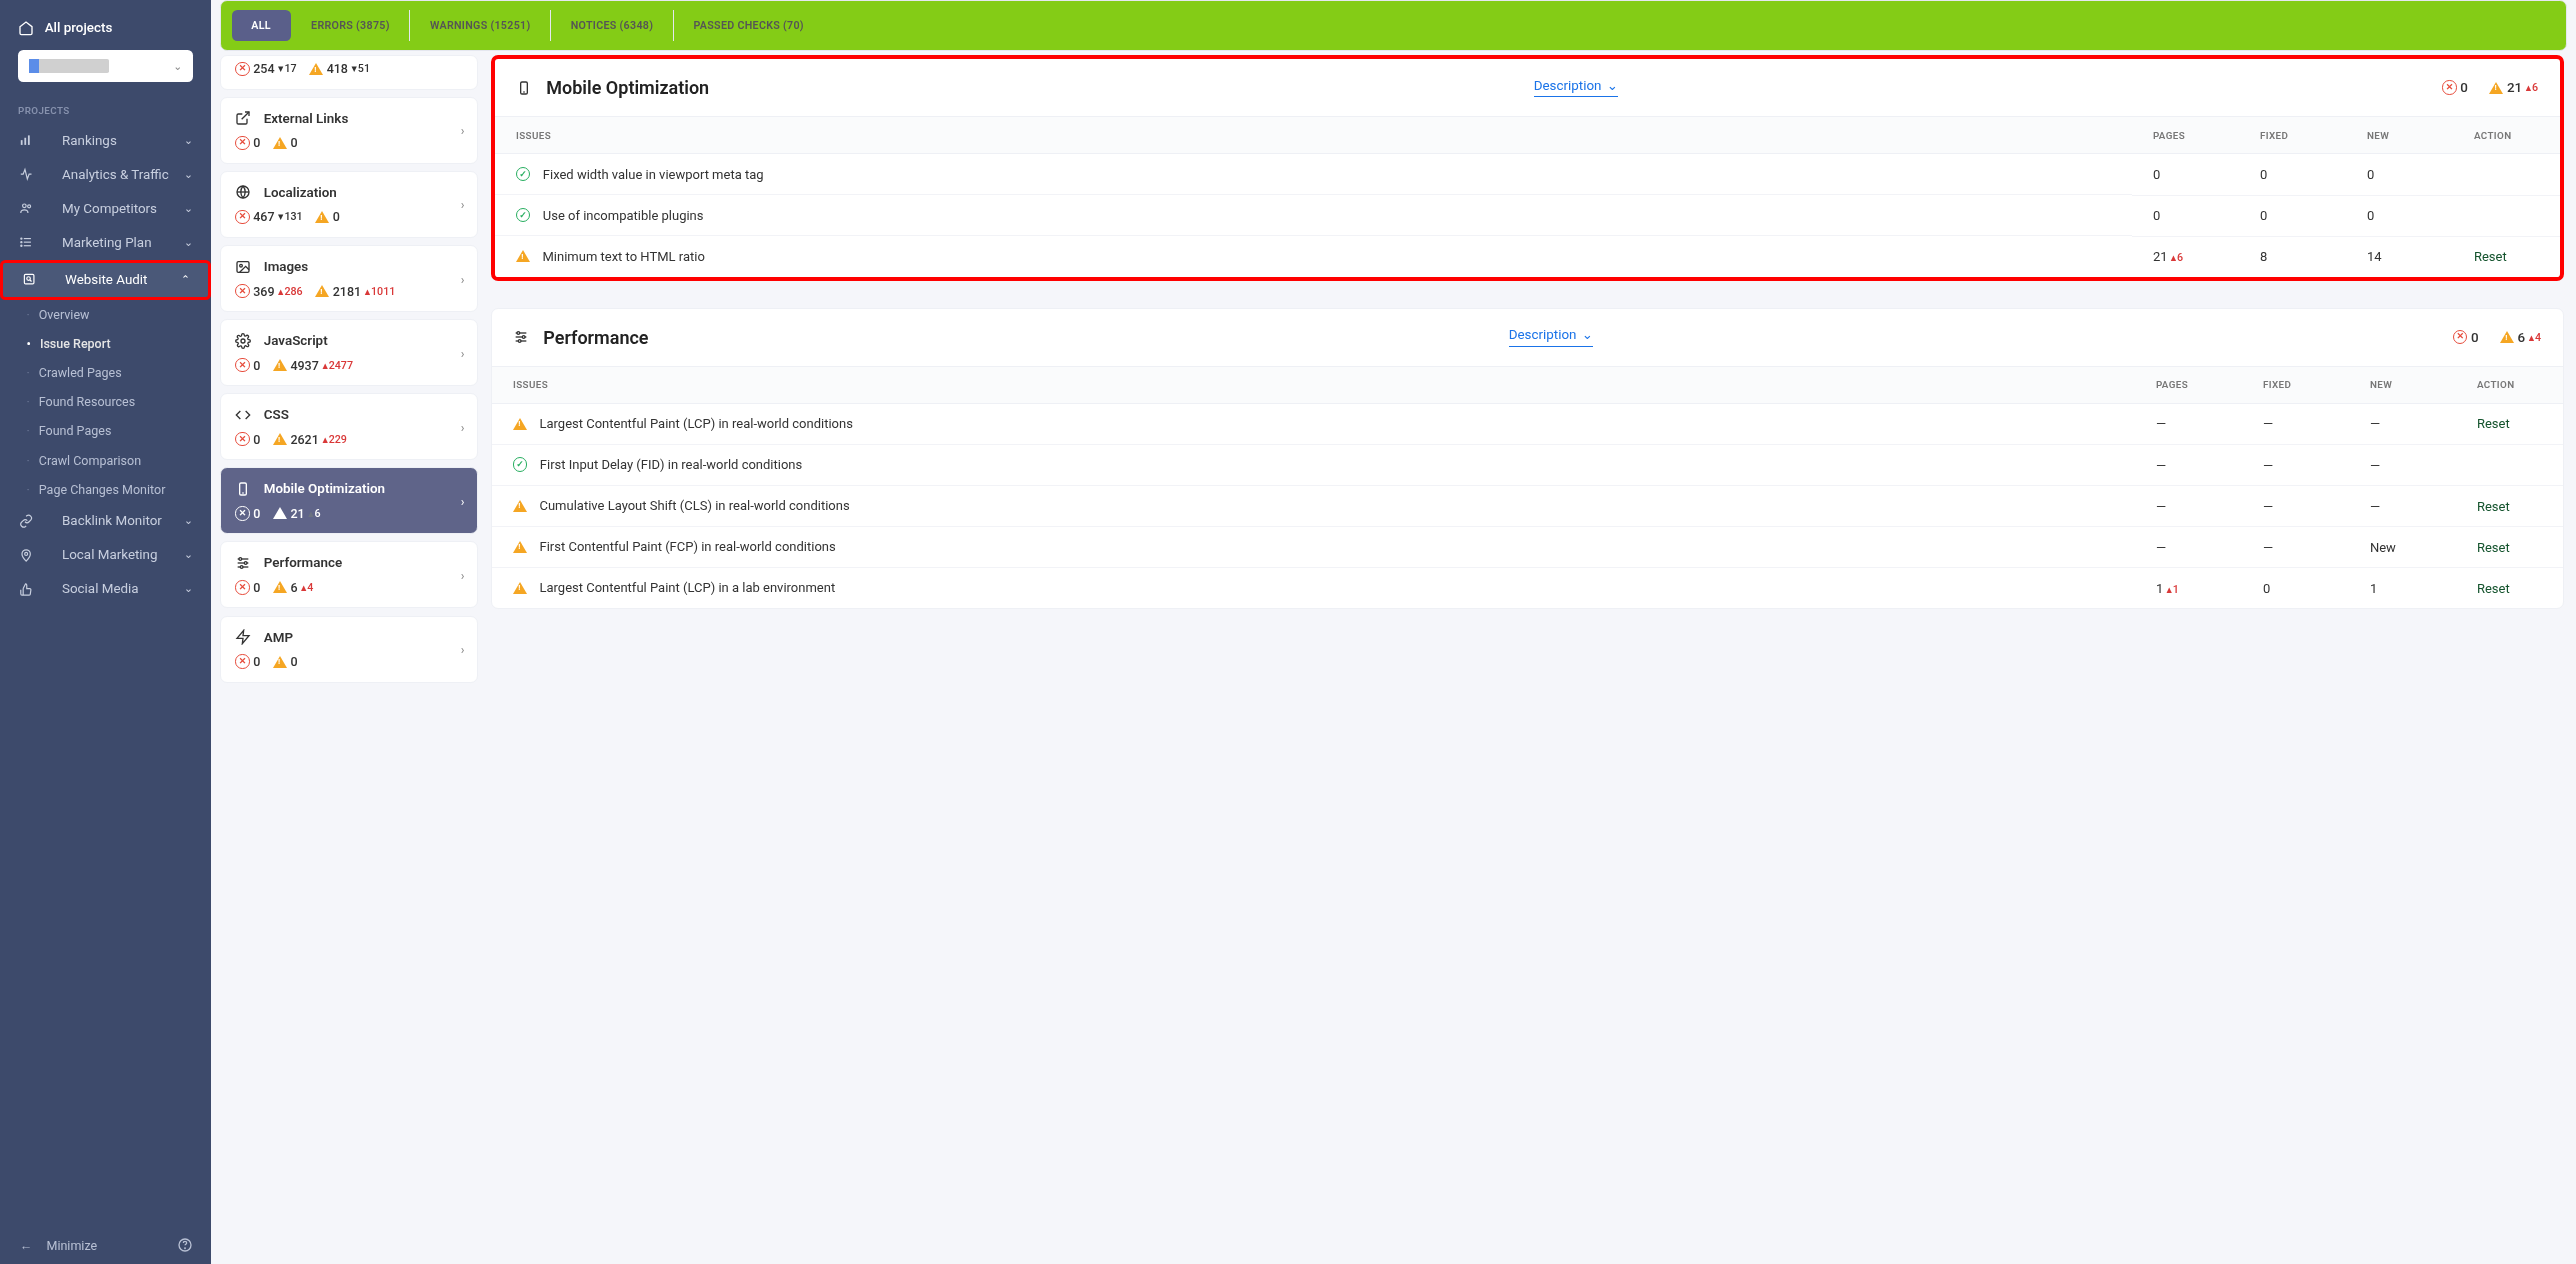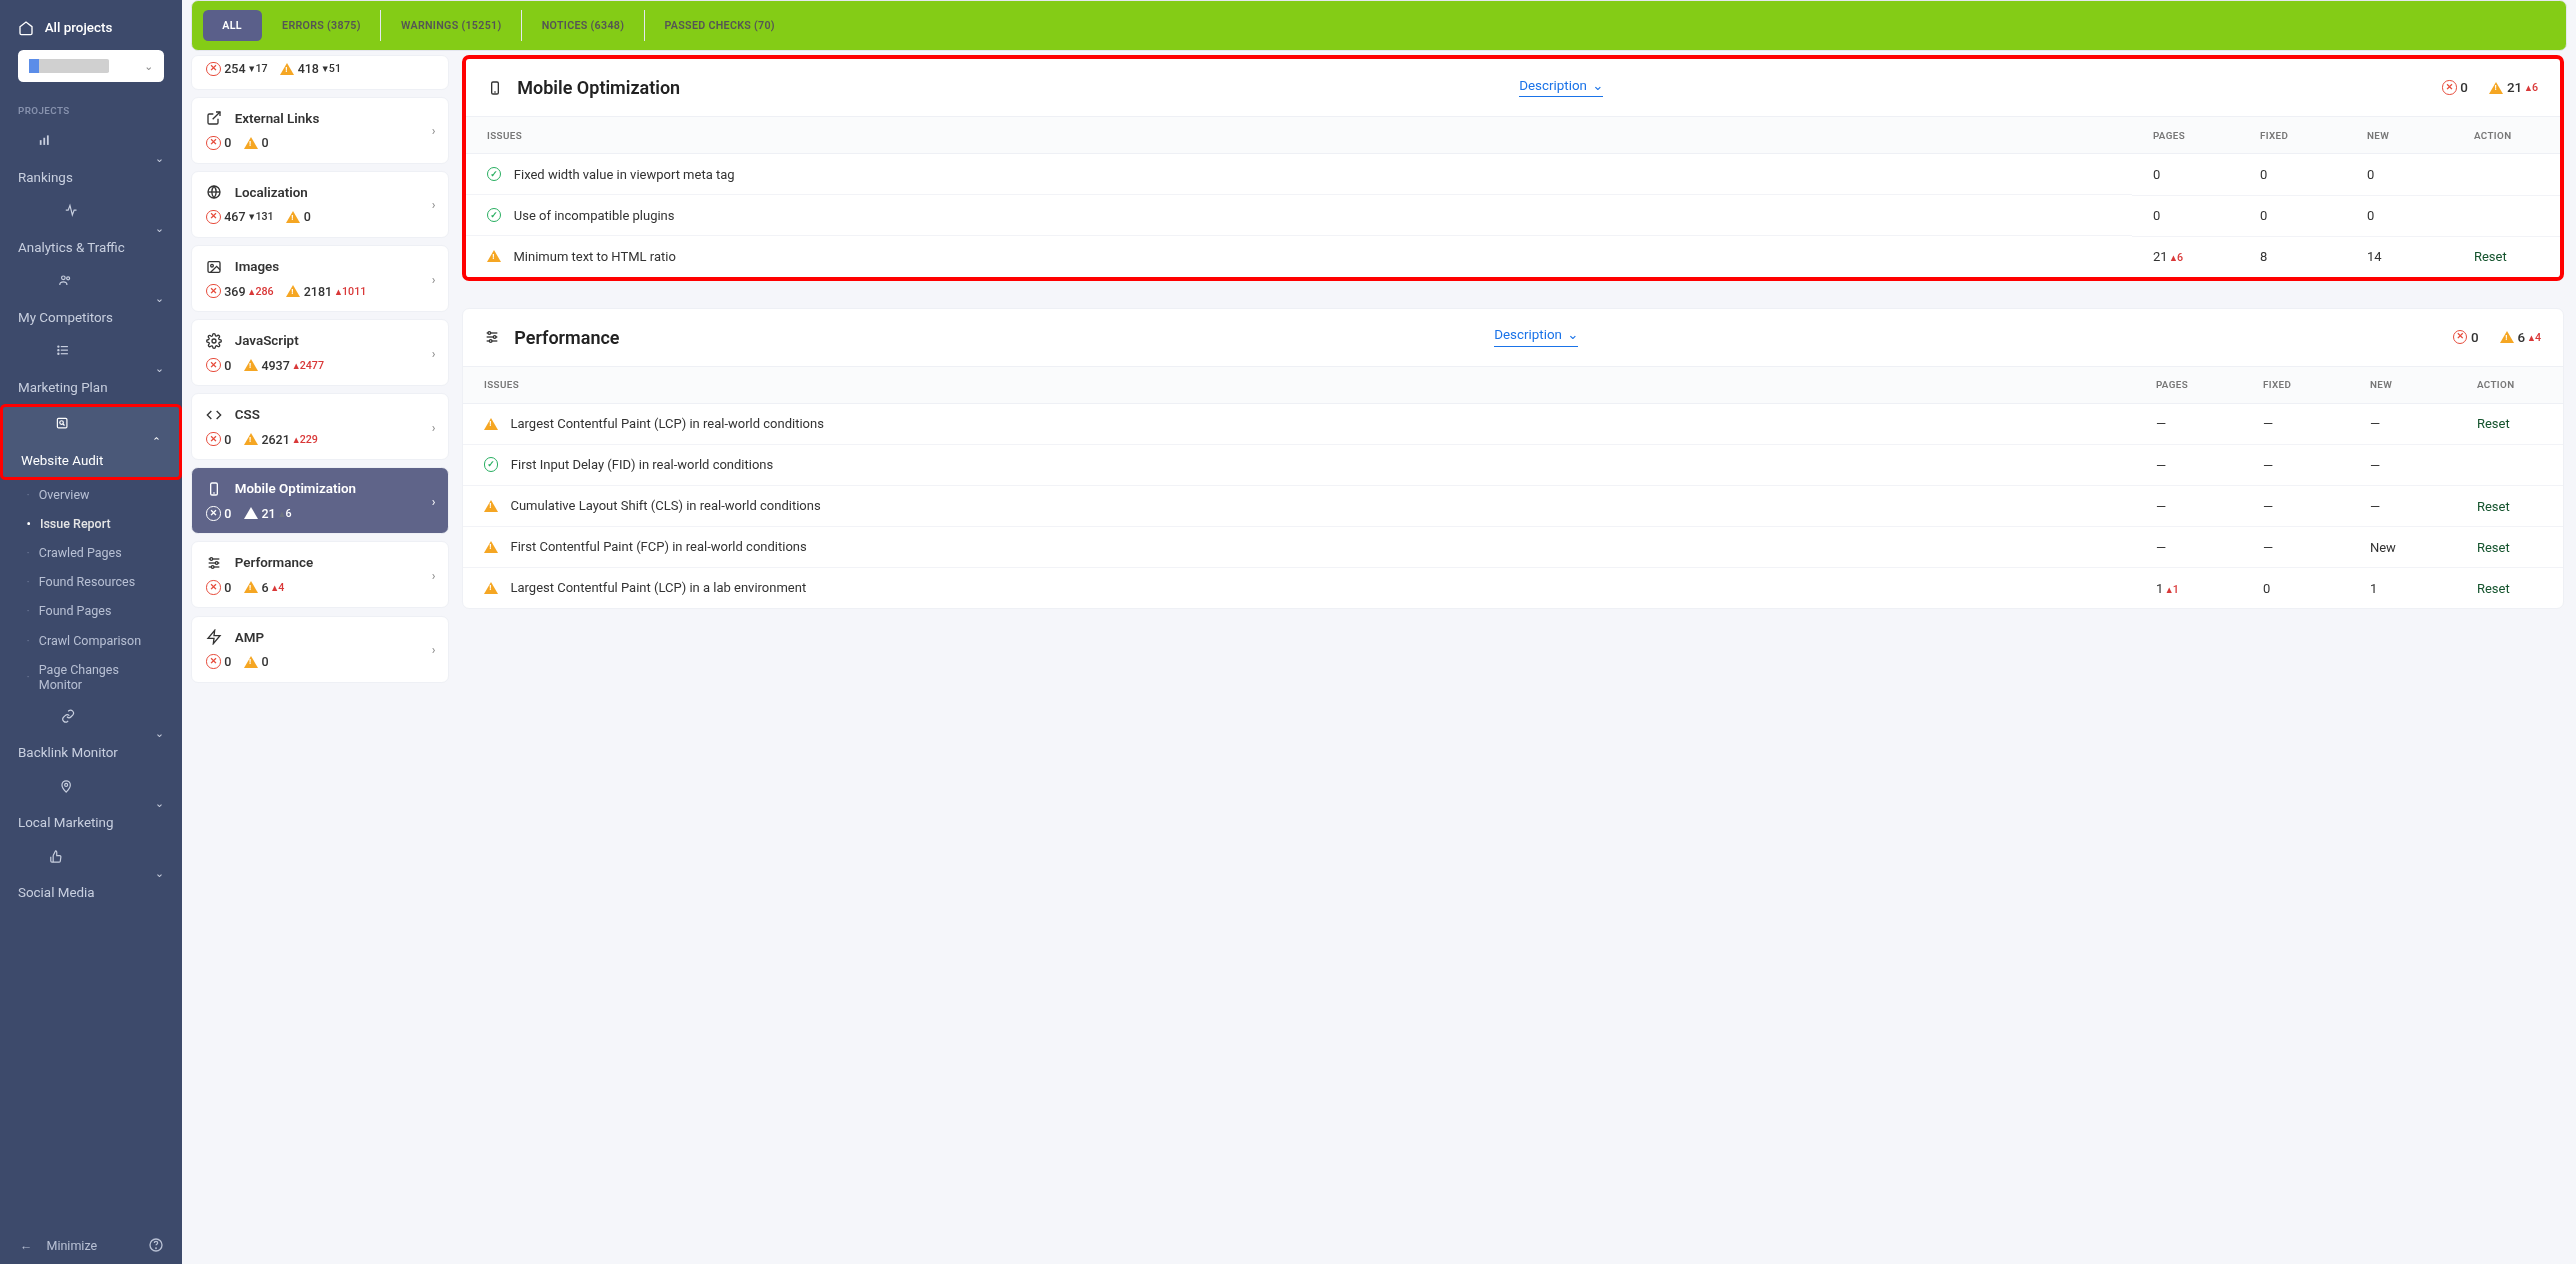--- a/index.html
+++ b/index.html
@@ -1,25 +1,25 @@
 <!DOCTYPE html>
 <html style="font-size:14.3px"><head>
 <meta charset="utf-8">
 <style>
 * { box-sizing: border-box; margin: 0; padding: 0; font-family: -apple-system, BlinkMacSystemFont, "Segoe UI", Roboto, sans-serif; }
 body { background: #f5f6fa; color: #333; font-size: 12.5px; display: flex; height: 100vh; overflow: hidden; }
-.sidebar { width: 182px; background: #3d4a6b; color: #b8c0d4; display: flex; flex-direction: column; flex-shrink: 0; }
+.sidebar { width: 211px; background: #3d4a6b; color: #b8c0d4; display: flex; flex-direction: column; flex-shrink: 0; }
 .sidebar-top { padding: 14.3px 18px 9px; }
 .all-projects { display: flex; align-items: center; gap: 10.7px; color: #fff; font-size: 13.4px; font-weight: 500; padding: 5.3px 0 14.3px; cursor: pointer; }
 .project-select { background: #fff; border-radius: 5.3px; padding: 9px 10.7px; display: flex; align-items: center; justify-content: space-between; cursor: pointer; }
 .project-select .blur { background: #d0d0d0; width: 80px; height: 14.3px; border-radius: 1.8px; position: relative; }
 .project-select .blur::before { content: ''; position: absolute; left: 0; top: 0; width: 10.7px; height: 14.3px; background: #5b8de8; }
 .section-label { font-size: 9.8px; font-weight: 600; letter-spacing: 0.4px; color: #8691ad; padding: 14.3px 18px 7.1px; }
 .nav-item { display: flex; align-items: center; justify-content: space-between; padding: 9px 18px; cursor: pointer; color: #c8cfdf; font-size: 13.4px; }
-.nav-item .left { display: flex; align-items: center; gap: 21px; flex-direction: column; }
+.nav-item .left { display: flex; align-items: center; gap: 28px; }
 .nav-item.active-parent { background: #4a5878; color: #fff; position: relative; }
 .red-box { border: 3.6px solid #ff0000; border-radius: 5.3px; }
 .nav-sub { padding: 7.1px 18px 7.1px 39px; font-size: 12.5px; color: #b8c0d4; cursor: pointer; display: flex; align-items: center; gap: 9px; }
 .nav-sub::before { content: '·'; margin-left: -12.5px; color: #6b7694; }
 .nav-sub.active { color: #e5e5e5; font-weight: 500; }
 .nav-sub.active::before { content: '•'; color: #fff; }
 .sidebar-bottom { margin-top: auto; padding: 10.7px 18px; display: flex; align-items: center; justify-content: space-between; color: #b8c0d4; cursor: pointer; }
 .sidebar-bottom .left { display: flex; align-items: center; gap: 12.5px; }
 .icon { width: 16px; height: 16px; display: inline-flex; align-items: center; justify-content: center; flex-shrink: 0; }
 .chev { font-size: 10.7px; }

